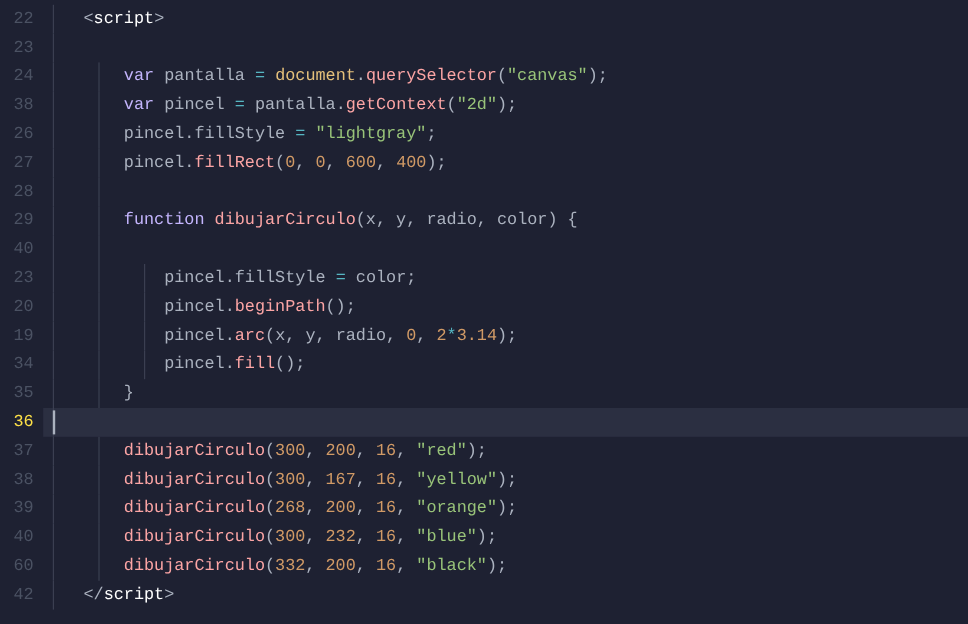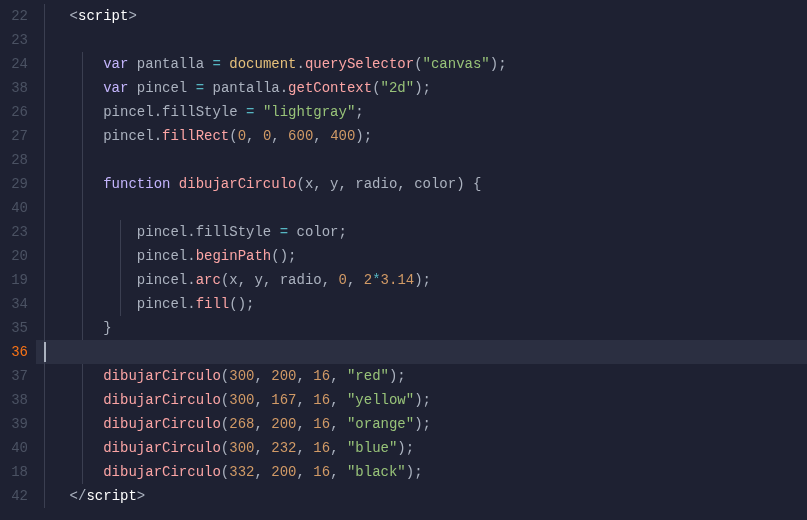--- a/index.html
+++ b/index.html
@@ -21,21 +21,21 @@
   .gutter {
     width: 36px;
     text-align: right;
     padding-right: 8px;
     color: #4b5263;
     user-select: none;
     flex-shrink: 0;
     padding-top: 4px;
   }
   .gutter .ln { height: 24px; }
-  .gutter .ln.active { color: #f97316; text-align: right; }
+  .gutter .ln.active { color: #fde047; text-align: right; }
   .code {
     flex: 1;
     padding-top: 4px;
     position: relative;
     white-space: pre;
   }
   .line { height: 24px; position: relative; }
   .line.highlight { background: rgba(70, 75, 95, 0.35); }
   .indent-guide {
     position: absolute;
@@ -83,17 +83,17 @@
       <div class="ln">23</div>
       <div class="ln">20</div>
       <div class="ln">19</div>
       <div class="ln">34</div>
       <div class="ln">35</div>
       <div class="ln active">36</div>
       <div class="ln">37</div>
       <div class="ln">38</div>
       <div class="ln">39</div>
       <div class="ln">40</div>
-      <div class="ln">18</div>
+      <div class="ln">60</div>
       <div class="ln">42</div>
     </div>
   <div class="code" id="code"><div class="line"><span class="indent-guide ig1"></span><span><span>    </span><span class="punc">&lt;</span><span class="tag">script</span><span class="punc">&gt;</span></span></div><div class="line"><span class="indent-guide ig1"></span><span><span>    </span></span></div><div class="line"><span class="indent-guide ig1"></span><span class="indent-guide ig2"></span><span><span>        </span><span class="kw">var</span><span class="plain"> </span><span class="plain">pantalla</span><span class="plain"> </span><span class="op">=</span><span class="plain"> </span><span class="var">document</span><span class="punc">.</span><span class="fn">querySelector</span><span class="punc">(</span><span class="str">"canvas"</span><span class="punc">)</span><span class="punc">;</span></span></div><div class="line"><span class="indent-guide ig1"></span><span class="indent-guide ig2"></span><span><span>        </span><span class="kw">var</span><span class="plain"> </span><span class="plain">pincel</span><span class="plain"> </span><span class="op">=</span><span class="plain"> </span><span class="plain">pantalla</span><span class="punc">.</span><span class="fn">getContext</span><span class="punc">(</span><span class="str">"2d"</span><span class="punc">)</span><span class="punc">;</span></span></div><div class="line"><span class="indent-guide ig1"></span><span class="indent-guide ig2"></span><span><span>        </span><span class="plain">pincel</span><span class="punc">.</span><span class="plain">fillStyle</span><span class="plain"> </span><span class="op">=</span><span class="plain"> </span><span class="str">"lightgray"</span><span class="punc">;</span></span></div><div class="line"><span class="indent-guide ig1"></span><span class="indent-guide ig2"></span><span><span>        </span><span class="plain">pincel</span><span class="punc">.</span><span class="fn">fillRect</span><span class="punc">(</span><span class="num">0</span><span class="punc">, </span><span class="num">0</span><span class="punc">, </span><span class="num">600</span><span class="punc">, </span><span class="num">400</span><span class="punc">)</span><span class="punc">;</span></span></div><div class="line"><span class="indent-guide ig1"></span><span class="indent-guide ig2"></span><span><span>        </span></span></div><div class="line"><span class="indent-guide ig1"></span><span class="indent-guide ig2"></span><span><span>        </span><span class="kw">function</span><span class="plain"> </span><span class="fn">dibujarCirculo</span><span class="punc">(</span><span class="param">x</span><span class="punc">, </span><span class="param">y</span><span class="punc">, </span><span class="param">radio</span><span class="punc">, </span><span class="param">color</span><span class="punc">)</span><span class="plain"> </span><span class="punc">{</span></span></div><div class="line"><span class="indent-guide ig1"></span><span class="indent-guide ig2"></span><span><span>        </span></span></div><div class="line"><span class="indent-guide ig1"></span><span class="indent-guide ig2"></span><span class="indent-guide ig3"></span><span><span>            </span><span class="plain">pincel</span><span class="punc">.</span><span class="plain">fillStyle</span><span class="plain"> </span><span class="op">=</span><span class="plain"> </span><span class="plain">color</span><span class="punc">;</span></span></div><div class="line"><span class="indent-guide ig1"></span><span class="indent-guide ig2"></span><span class="indent-guide ig3"></span><span><span>            </span><span class="plain">pincel</span><span class="punc">.</span><span class="fn">beginPath</span><span class="punc">()</span><span class="punc">;</span></span></div><div class="line"><span class="indent-guide ig1"></span><span class="indent-guide ig2"></span><span class="indent-guide ig3"></span><span><span>            </span><span class="plain">pincel</span><span class="punc">.</span><span class="fn">arc</span><span class="punc">(</span><span class="plain">x</span><span class="punc">, </span><span class="plain">y</span><span class="punc">, </span><span class="plain">radio</span><span class="punc">, </span><span class="num">0</span><span class="punc">, </span><span class="num">2</span><span class="op">*</span><span class="num">3.14</span><span class="punc">)</span><span class="punc">;</span></span></div><div class="line"><span class="indent-guide ig1"></span><span class="indent-guide ig2"></span><span class="indent-guide ig3"></span><span><span>            </span><span class="plain">pincel</span><span class="punc">.</span><span class="fn">fill</span><span class="punc">()</span><span class="punc">;</span></span></div><div class="line"><span class="indent-guide ig1"></span><span class="indent-guide ig2"></span><span><span>        </span><span class="punc">}</span></span></div><div class="line highlight"><span class="indent-guide ig1"></span><span><span>    </span></span><span class="cursor" style="left: 8px;"></span></div><div class="line"><span class="indent-guide ig1"></span><span class="indent-guide ig2"></span><span><span>        </span><span class="fn">dibujarCirculo</span><span class="punc">(</span><span class="num">300</span><span class="punc">, </span><span class="num">200</span><span class="punc">, </span><span class="num">16</span><span class="punc">, </span><span class="str">"red"</span><span class="punc">)</span><span class="punc">;</span></span></div><div class="line"><span class="indent-guide ig1"></span><span class="indent-guide ig2"></span><span><span>        </span><span class="fn">dibujarCirculo</span><span class="punc">(</span><span class="num">300</span><span class="punc">, </span><span class="num">167</span><span class="punc">, </span><span class="num">16</span><span class="punc">, </span><span class="str">"yellow"</span><span class="punc">)</span><span class="punc">;</span></span></div><div class="line"><span class="indent-guide ig1"></span><span class="indent-guide ig2"></span><span><span>        </span><span class="fn">dibujarCirculo</span><span class="punc">(</span><span class="num">268</span><span class="punc">, </span><span class="num">200</span><span class="punc">, </span><span class="num">16</span><span class="punc">, </span><span class="str">"orange"</span><span class="punc">)</span><span class="punc">;</span></span></div><div class="line"><span class="indent-guide ig1"></span><span class="indent-guide ig2"></span><span><span>        </span><span class="fn">dibujarCirculo</span><span class="punc">(</span><span class="num">300</span><span class="punc">, </span><span class="num">232</span><span class="punc">, </span><span class="num">16</span><span class="punc">, </span><span class="str">"blue"</span><span class="punc">)</span><span class="punc">;</span></span></div><div class="line"><span class="indent-guide ig1"></span><span class="indent-guide ig2"></span><span><span>        </span><span class="fn">dibujarCirculo</span><span class="punc">(</span><span class="num">332</span><span class="punc">, </span><span class="num">200</span><span class="punc">, </span><span class="num">16</span><span class="punc">, </span><span class="str">"black"</span><span class="punc">)</span><span class="punc">;</span></span></div><div class="line"><span class="indent-guide ig1"></span><span><span>    </span><span class="punc">&lt;/</span><span class="tag">script</span><span class="punc">&gt;</span></span></div></div>
 </div>
 
 </body></html>

